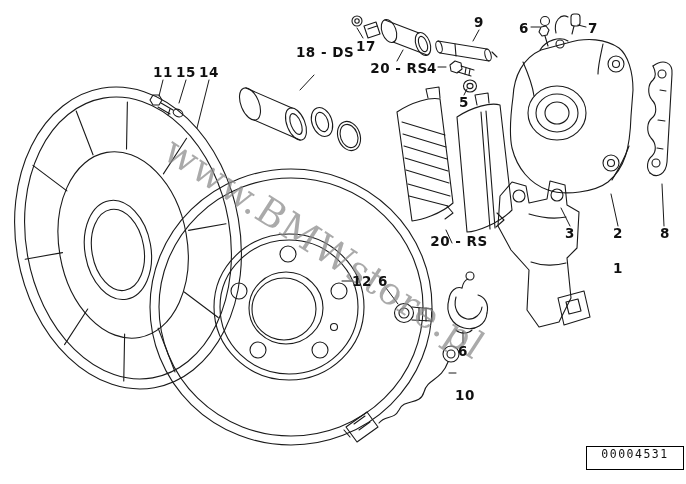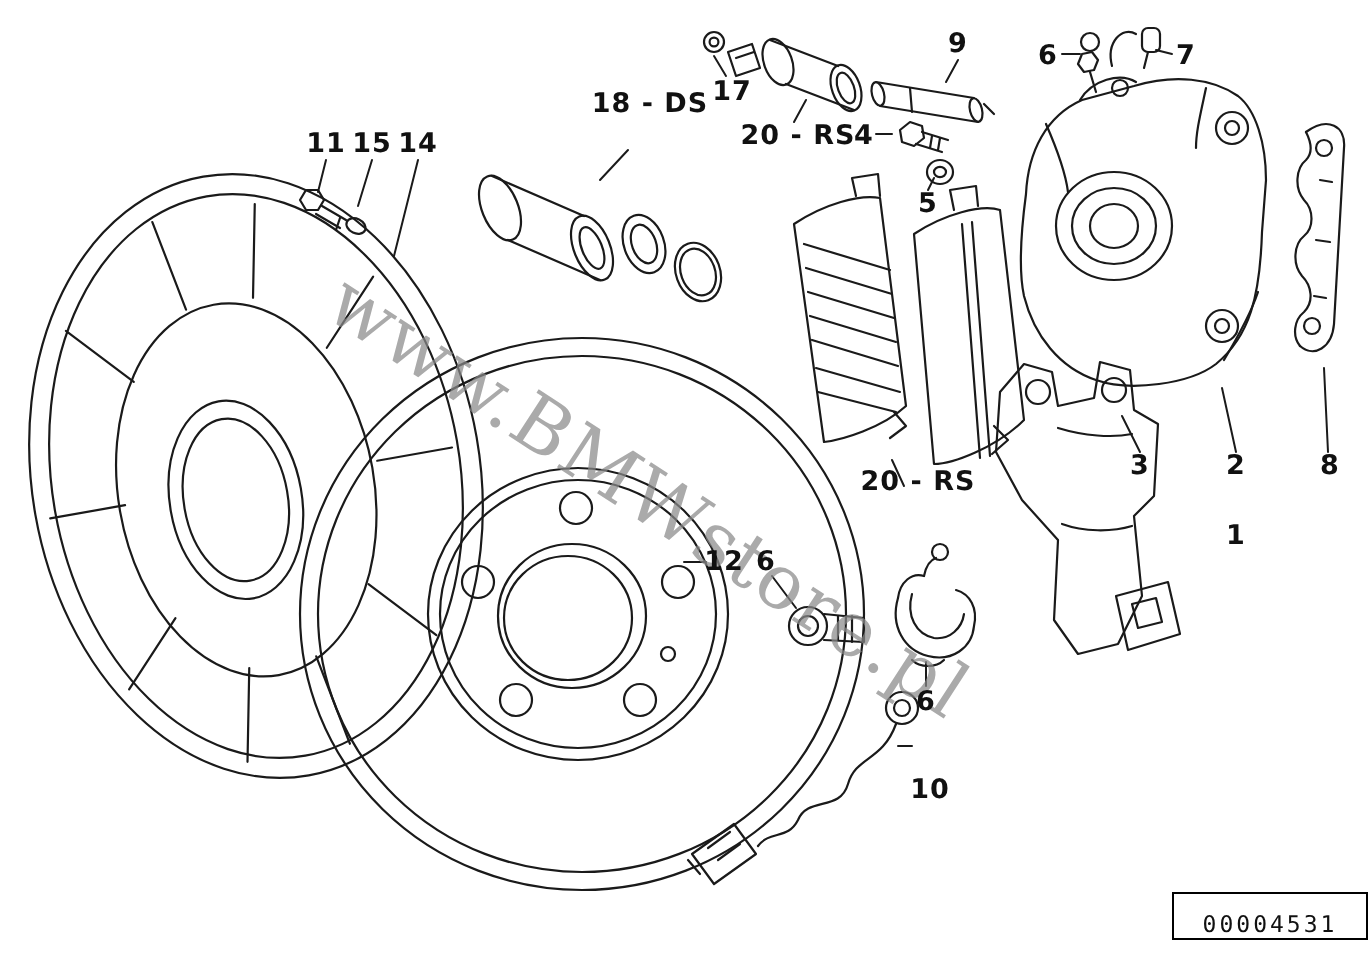--- a/index.html
+++ b/index.html
@@ -15,21 +15,21 @@
   }
   .watermark {
     position:absolute; left:180px; top:128px;
     transform:rotate(33deg); transform-origin:0 0;
     font-family:"DejaVu Serif", serif; font-size:38px;
     color:#8a8a8a; opacity:0.72; letter-spacing:1px;
     white-space:nowrap; z-index:2;
   }
   .docnum {
     position:absolute; left:586px; top:446px; width:96px; height:22px;
-    border:1px solid #000; display:flex; align-items:flex-end; justify-content:center;
+    border:1px solid #000; display:flex; align-items:flex-start; justify-content:center;
     font-family:"DejaVu Sans Mono", monospace; font-size:11.5px; letter-spacing:1.5px;
     color:#111; z-index:3; background:#fff;
   }
 </style>
 </head>
 <body>
 
 <div id="stage">
 
   <svg id="drawing" width="686" height="484" viewBox="0 0 686 484">

